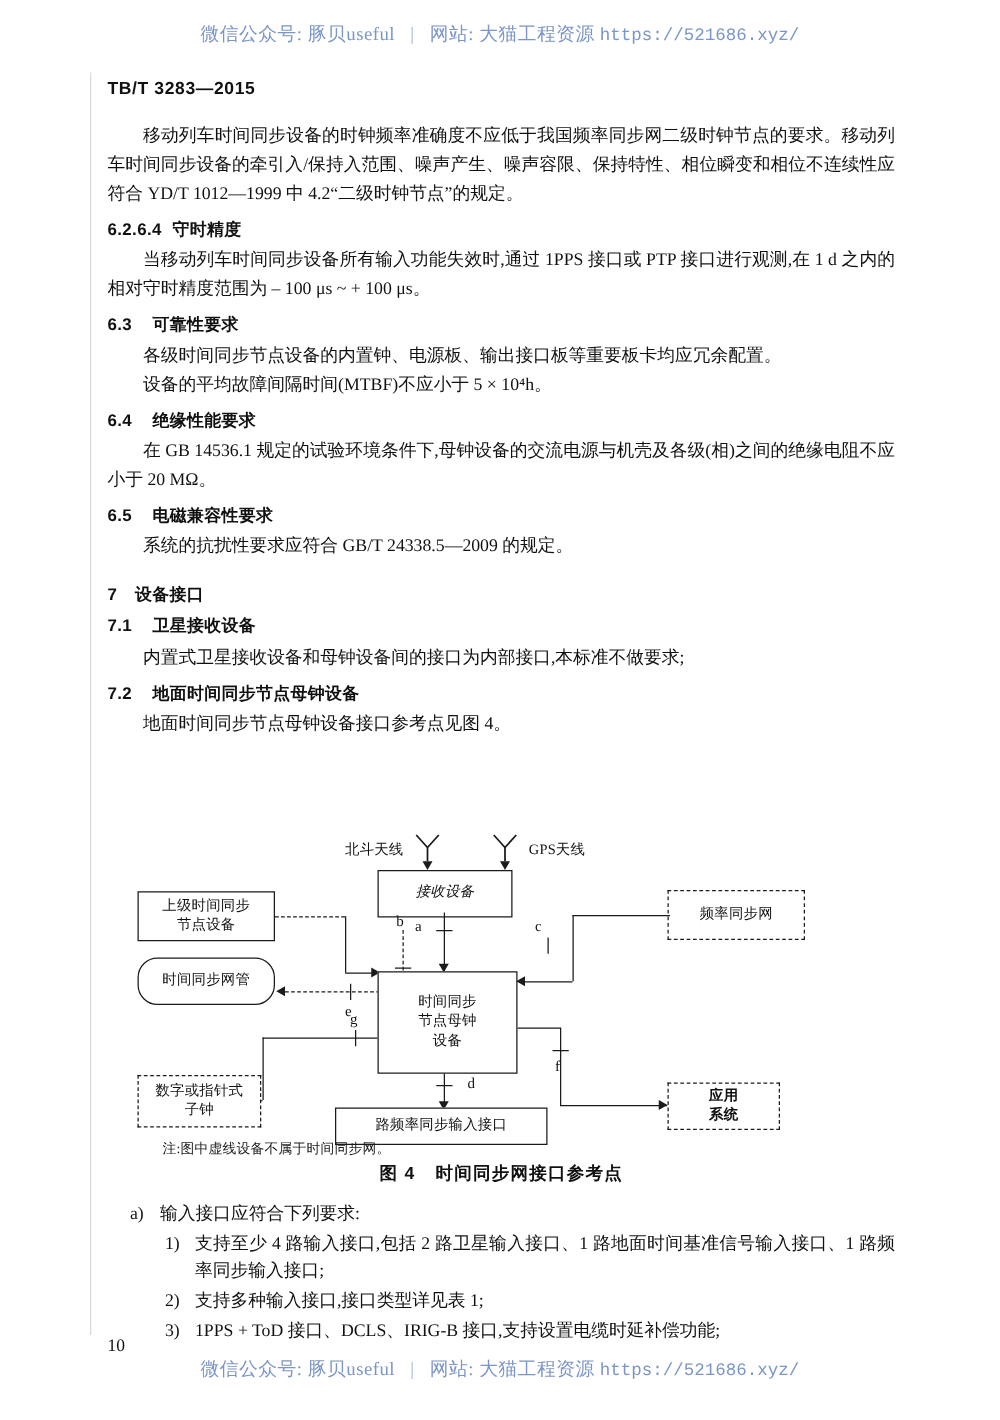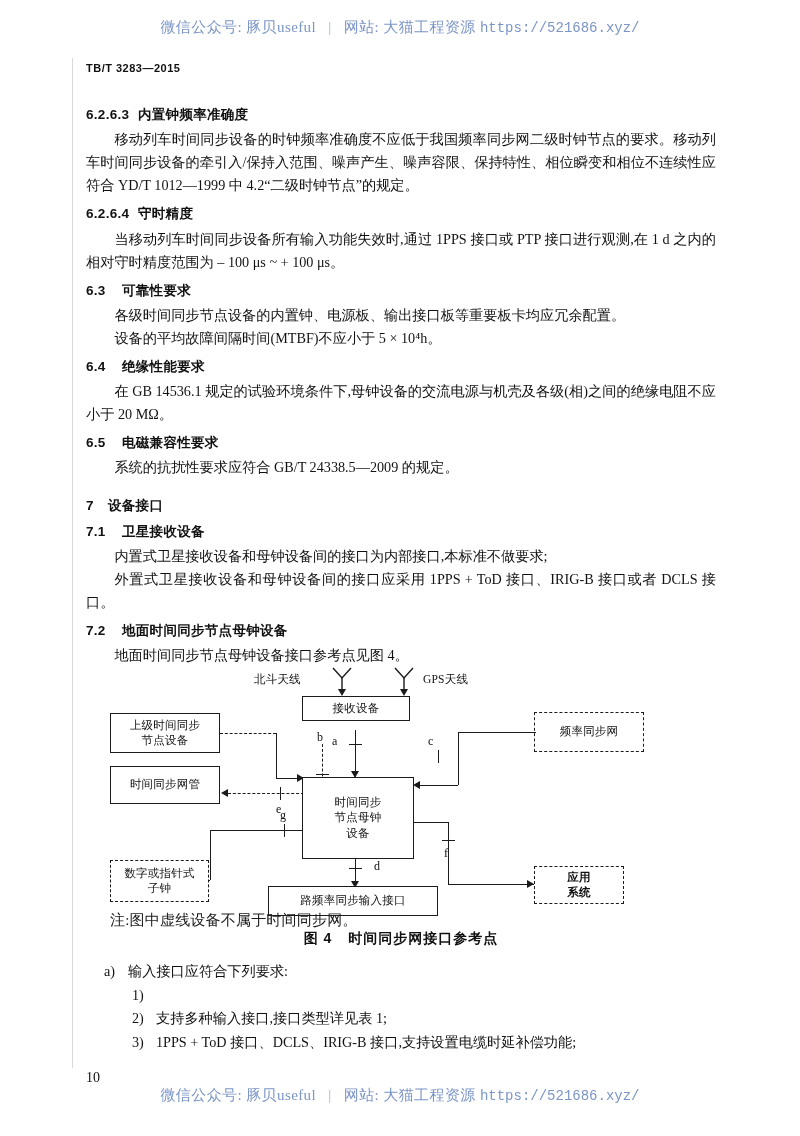--- a/index.html
+++ b/index.html
@@ -46,21 +46,21 @@
     width: 1px; height: 1010px;
     background: #d9d9d9;
   }
 
   
   .std-no {
     position: absolute;
     left: 86px; top: 14px;
     font-family: "Liberation Sans", "DejaVu Sans", sans-serif;
     font-weight: bold;
-    font-size: 11px;
+    font-size: 14px;
     letter-spacing: .5px;
   }
 
   
   .content {
     position: absolute;
     left: 86px;
     top: 50px;
     width: 630px;
   }
@@ -88,22 +88,22 @@
   
   .figure {
     position: absolute;
     left: 86px;
     top: 614px;
     width: 630px;
     height: 290px;
   }
   .fignote {
     position: absolute;
-    left: 24px; top: 249px;
-    font-size: 15px;
+    left: 44px; top: 249px;
+    font-size: 11px;
     color: #1a1a1a;
     letter-spacing: .2px;
   }
   .figcaption {
     position: absolute;
     left: 0; top: 268px;
     width: 630px;
     text-align: center;
     font-family: "Liberation Sans", "DejaVu Sans", sans-serif;
     font-weight: bold;
@@ -209,23 +209,20 @@
 </div>
 
 <div class="page">
 
   <div class="rule-left"></div>
 
   <div class="std-no">TB/T 3283—2015</div>
 
   <div class="content">
 
-    <div class="h-sec">
-      <span class="num">6.2.6.3</span><span>内置钟频率准确度</span>
-    </div>
     <p class="body">移动列车时间同步设备的时钟频率准确度不应低于我国频率同步网二级时钟节点的要求。移动列车时间同步设备的牵引入/保持入范围、噪声产生、噪声容限、保持特性、相位瞬变和相位不连续性应符合 YD/T 1012—1999 中 4.2“二级时钟节点”的规定。</p>
 
     <div class="h-sec">
       <span class="num">6.2.6.4</span><span>守时精度</span>
     </div>
     <p class="body">当移动列车时间同步设备所有输入功能失效时,通过 1PPS 接口或 PTP 接口进行观测,在 1 d 之内的相对守时精度范围为 – 100 μs ~ + 100 μs。</p>
 
     <div class="h-sec lvl2">
       <span class="num">6.3</span><span>可靠性要求</span>
     </div>
@@ -243,65 +240,64 @@
     <p class="body">系统的抗扰性要求应符合 GB/T 24338.5—2009 的规定。</p>
 
     <div class="h-sec lvl1" style="margin-top:17px;">
       <span class="num">7</span><span>设备接口</span>
     </div>
 
     <div class="h-sec lvl2" style="margin-top:5px;">
       <span class="num">7.1</span><span>卫星接收设备</span>
     </div>
     <p class="body">内置式卫星接收设备和母钟设备间的接口为内部接口,本标准不做要求;</p>
-    <p class="body">外置式卫星接收设备和母钟设备间的接口应采用 1PPS + ToD 接口、IRIG-B 接口或者 DCLS 接口。</p>
 
     <div class="h-sec lvl2">
       <span class="num">7.2</span><span>地面时间同步节点母钟设备</span>
     </div>
     <p class="body">地面时间同步节点母钟设备接口参考点见图 4。</p>
   </div>
 
   <div class="figure">
 
     <svg class="antenna" style="left:245px; top:4px;" width="22" height="24" viewBox="0 0 22 24">
       <path d="M2 2 L11 12 L20 2" stroke="#1b1b1b" stroke-width="1.4" fill="none"></path>
       <line x1="11" y1="12" x2="11" y2="23" stroke="#1b1b1b" stroke-width="1.4"></line>
     </svg>
-    <div class="antlabel" style="left:168px; top:10px;">北斗天线</div>
+    <div class="antlabel" style="left:190px; top:10px;">北斗天线</div>
 
     <svg class="antenna" style="left:307px; top:4px;" width="22" height="24" viewBox="0 0 22 24">
       <path d="M2 2 L11 12 L20 2" stroke="#1b1b1b" stroke-width="1.4" fill="none"></path>
       <line x1="11" y1="12" x2="11" y2="23" stroke="#1b1b1b" stroke-width="1.4"></line>
     </svg>
     <div class="antlabel" style="left:337px; top:10px;">GPS天线</div>
 
     <div class="arrow down" style="left:252px; top:27px;"></div>
     <div class="arrow down" style="left:314px; top:27px;"></div>
 
-    <div class="dbox" style="left:216px; top:34px; width:108px; height:25px;">接收设备</div>
+    <div class="dbox" style="left:216px; top:34px; width:108px; height:38px;font-style:italic;">接收设备</div>
 
     <div class="dline v" style="left:269px; top:68px; height:47px;"></div>
     <div class="reftick h" style="left:263px; top:82px;"></div>
     <div class="reflabel" style="left:246px; top:72px;">a</div>
     <div class="arrow down" style="left:265px; top:109px;"></div>
 
     <div class="dbox" style="left:24px; top:51px; width:110px; height:40px; white-space:pre-line;">上级时间同步
 节点设备</div>
 
     <div class="dline dash-h" style="left:134px; top:71px; width:56px;"></div>
     <div class="dline v" style="left:190px; top:71px; height:45px;"></div>
     <div class="dline h" style="left:190px; top:116px; width:28px;"></div>
     <div class="arrow right" style="left:211px; top:112px;"></div>
 
     <div class="dline dash-v" style="left:236px; top:82px; height:52px;"></div>
     <div class="reftick h" style="left:230px; top:112px;"></div>
     <div class="reflabel" style="left:231px; top:68px;">b</div>
 
-    <div class="dbox" style="left:24px; top:104px; width:110px; height:38px;">时间同步网管</div>
+    <div class="dbox" style="left:24px; top:104px; width:110px; height:38px;border-radius:16px;">时间同步网管</div>
 
     <div class="dline dash-h" style="left:142px; top:131px; width:76px;"></div>
     <div class="arrow left" style="left:135px; top:127px;"></div>
 
     <div class="reftick h" style="left:160px; top:131px; width:0; height:0;"></div>
     <div class="reftick v" style="left:194px; top:125px;"></div>
     <div class="reflabel" style="left:190px; top:140px;">e</div>
 
     <div class="dbox" style="left:216px; top:115px; width:112px; height:82px; white-space:pre-line;">时间同步
 节点母钟
@@ -349,20 +345,21 @@
     </div>
   </div>
 
   <div class="listwrap">
     <div class="li lvl-a">
       <span class="marker">a)</span>
       <span class="txt">输入接口应符合下列要求:</span>
     </div>
     <div class="li lvl-n">
       <span class="marker">1)</span>
+      <span class="txt">支持至少 4 路输入接口,包括 2 路卫星输入接口、1 路地面时间基准信号输入接口、1 路频率同步输入接口;</span>
     </div>
     <div class="li lvl-n">
       <span class="marker">2)</span>
       <span class="txt">支持多种输入接口,接口类型详见表 1;</span>
     </div>
     <div class="li lvl-n">
       <span class="marker">3)</span>
       <span class="txt">1PPS + ToD 接口、DCLS、IRIG-B 接口,支持设置电缆时延补偿功能;</span>
     </div>
   </div>

